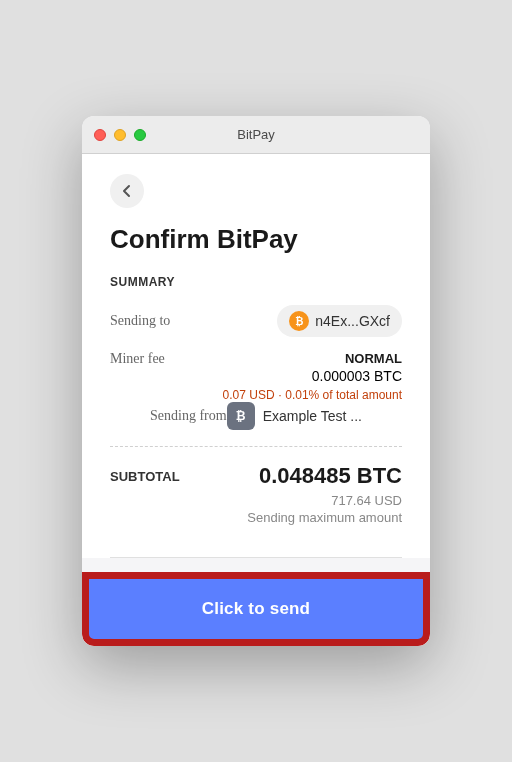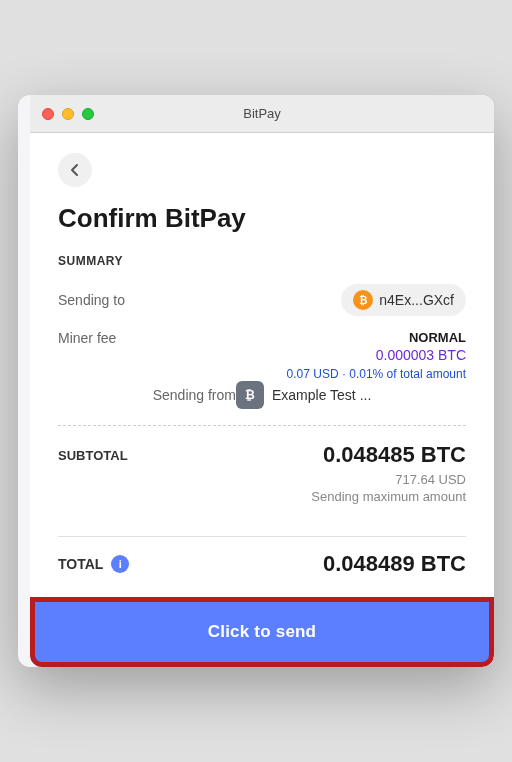--- a/index.html
+++ b/index.html
@@ -7,26 +7,25 @@
     body {
       background: #e0e0e0;
       display: flex;
       justify-content: center;
       align-items: center;
       min-height: 100vh;
       font-family: -apple-system, BlinkMacSystemFont, 'Segoe UI', sans-serif;
     }
 
     .window {
-      width: 476px;
+      width: 348px;
       background: #f5f5f7;
       border-radius: 12px;
       box-shadow: 0 20px 60px rgba(0,0,0,0.3);
       overflow: hidden;
-      padding-left: 12px;
     }
 
     .titlebar {
       background: #ececec;
       height: 38px;
       display: flex;
       align-items: center;
       padding: 0 12px;
       border-bottom: 1px solid #d0d0d0;
       position: relative;
@@ -96,20 +95,21 @@
     .row {
       display: flex;
       justify-content: space-between;
       align-items: center;
       margin-bottom: 14px;
     }
 
     .row-label {
       font-size: 14px;
       color: #666;
+      font-family: Liberation Serif, serif;
     }
 
     .address-badge {
       background: #f0f0f0;
       border-radius: 20px;
       padding: 6px 12px;
       display: flex;
       align-items: center;
       gap: 6px;
       font-size: 14px;
@@ -145,26 +145,26 @@
 
     .fee-label-normal {
       font-size: 13px;
       font-weight: 700;
       color: #1a1a1a;
       margin-bottom: 2px;
     }
 
     .fee-btc {
       font-size: 14px;
-      color: #6d28d9;
+      color: #000000;
     }
 
     .fee-sub {
       font-size: 12px;
-      color: #1d4ed8;
+      color: #c2410c;
       text-align: right;
     }
 
     .sending-from-row {
       display: flex;
       justify-content: center;
       align-items: center;
       margin-bottom: 16px;
     }
 
@@ -273,21 +273,21 @@
     }
 
     .footer {
       padding: 0;
     }
 
     .send-btn {
       width: 100%;
       padding: 20px;
       background: #5b7fff;
-      border: 5px solid #b91c1c;
+      border: 7px solid #b91c1c;
       border-radius: 0 0 12px 12px;
       color: white;
       font-size: 17px;
       font-weight: 600;
       cursor: pointer;
       letter-spacing: 0.2px;
     }
   </style>
 </head>
 <body>
@@ -346,26 +346,19 @@
 
     <div class="subtotal-row">
       <span class="subtotal-label">SUBTOTAL</span>
       <span class="subtotal-btc">0.048485 BTC</span>
     </div>
     <div class="subtotal-usd">717.64 USD</div>
     <div class="sending-max">Sending maximum amount</div>
 
     <hr class="divider-solid">
 
-    <div class="total-row">
-      <div class="total-left">
-        <span class="total-label">TOTAL</span>
-        <div class="info-icon">i</div>
-      </div>
-      <span class="total-btc">0.048489 BTC</span>
-    </div>
 
   </div>
 
   <div class="footer">
     <button class="send-btn">Click to send</button>
   </div>
 </div>
 
 </body></html>

